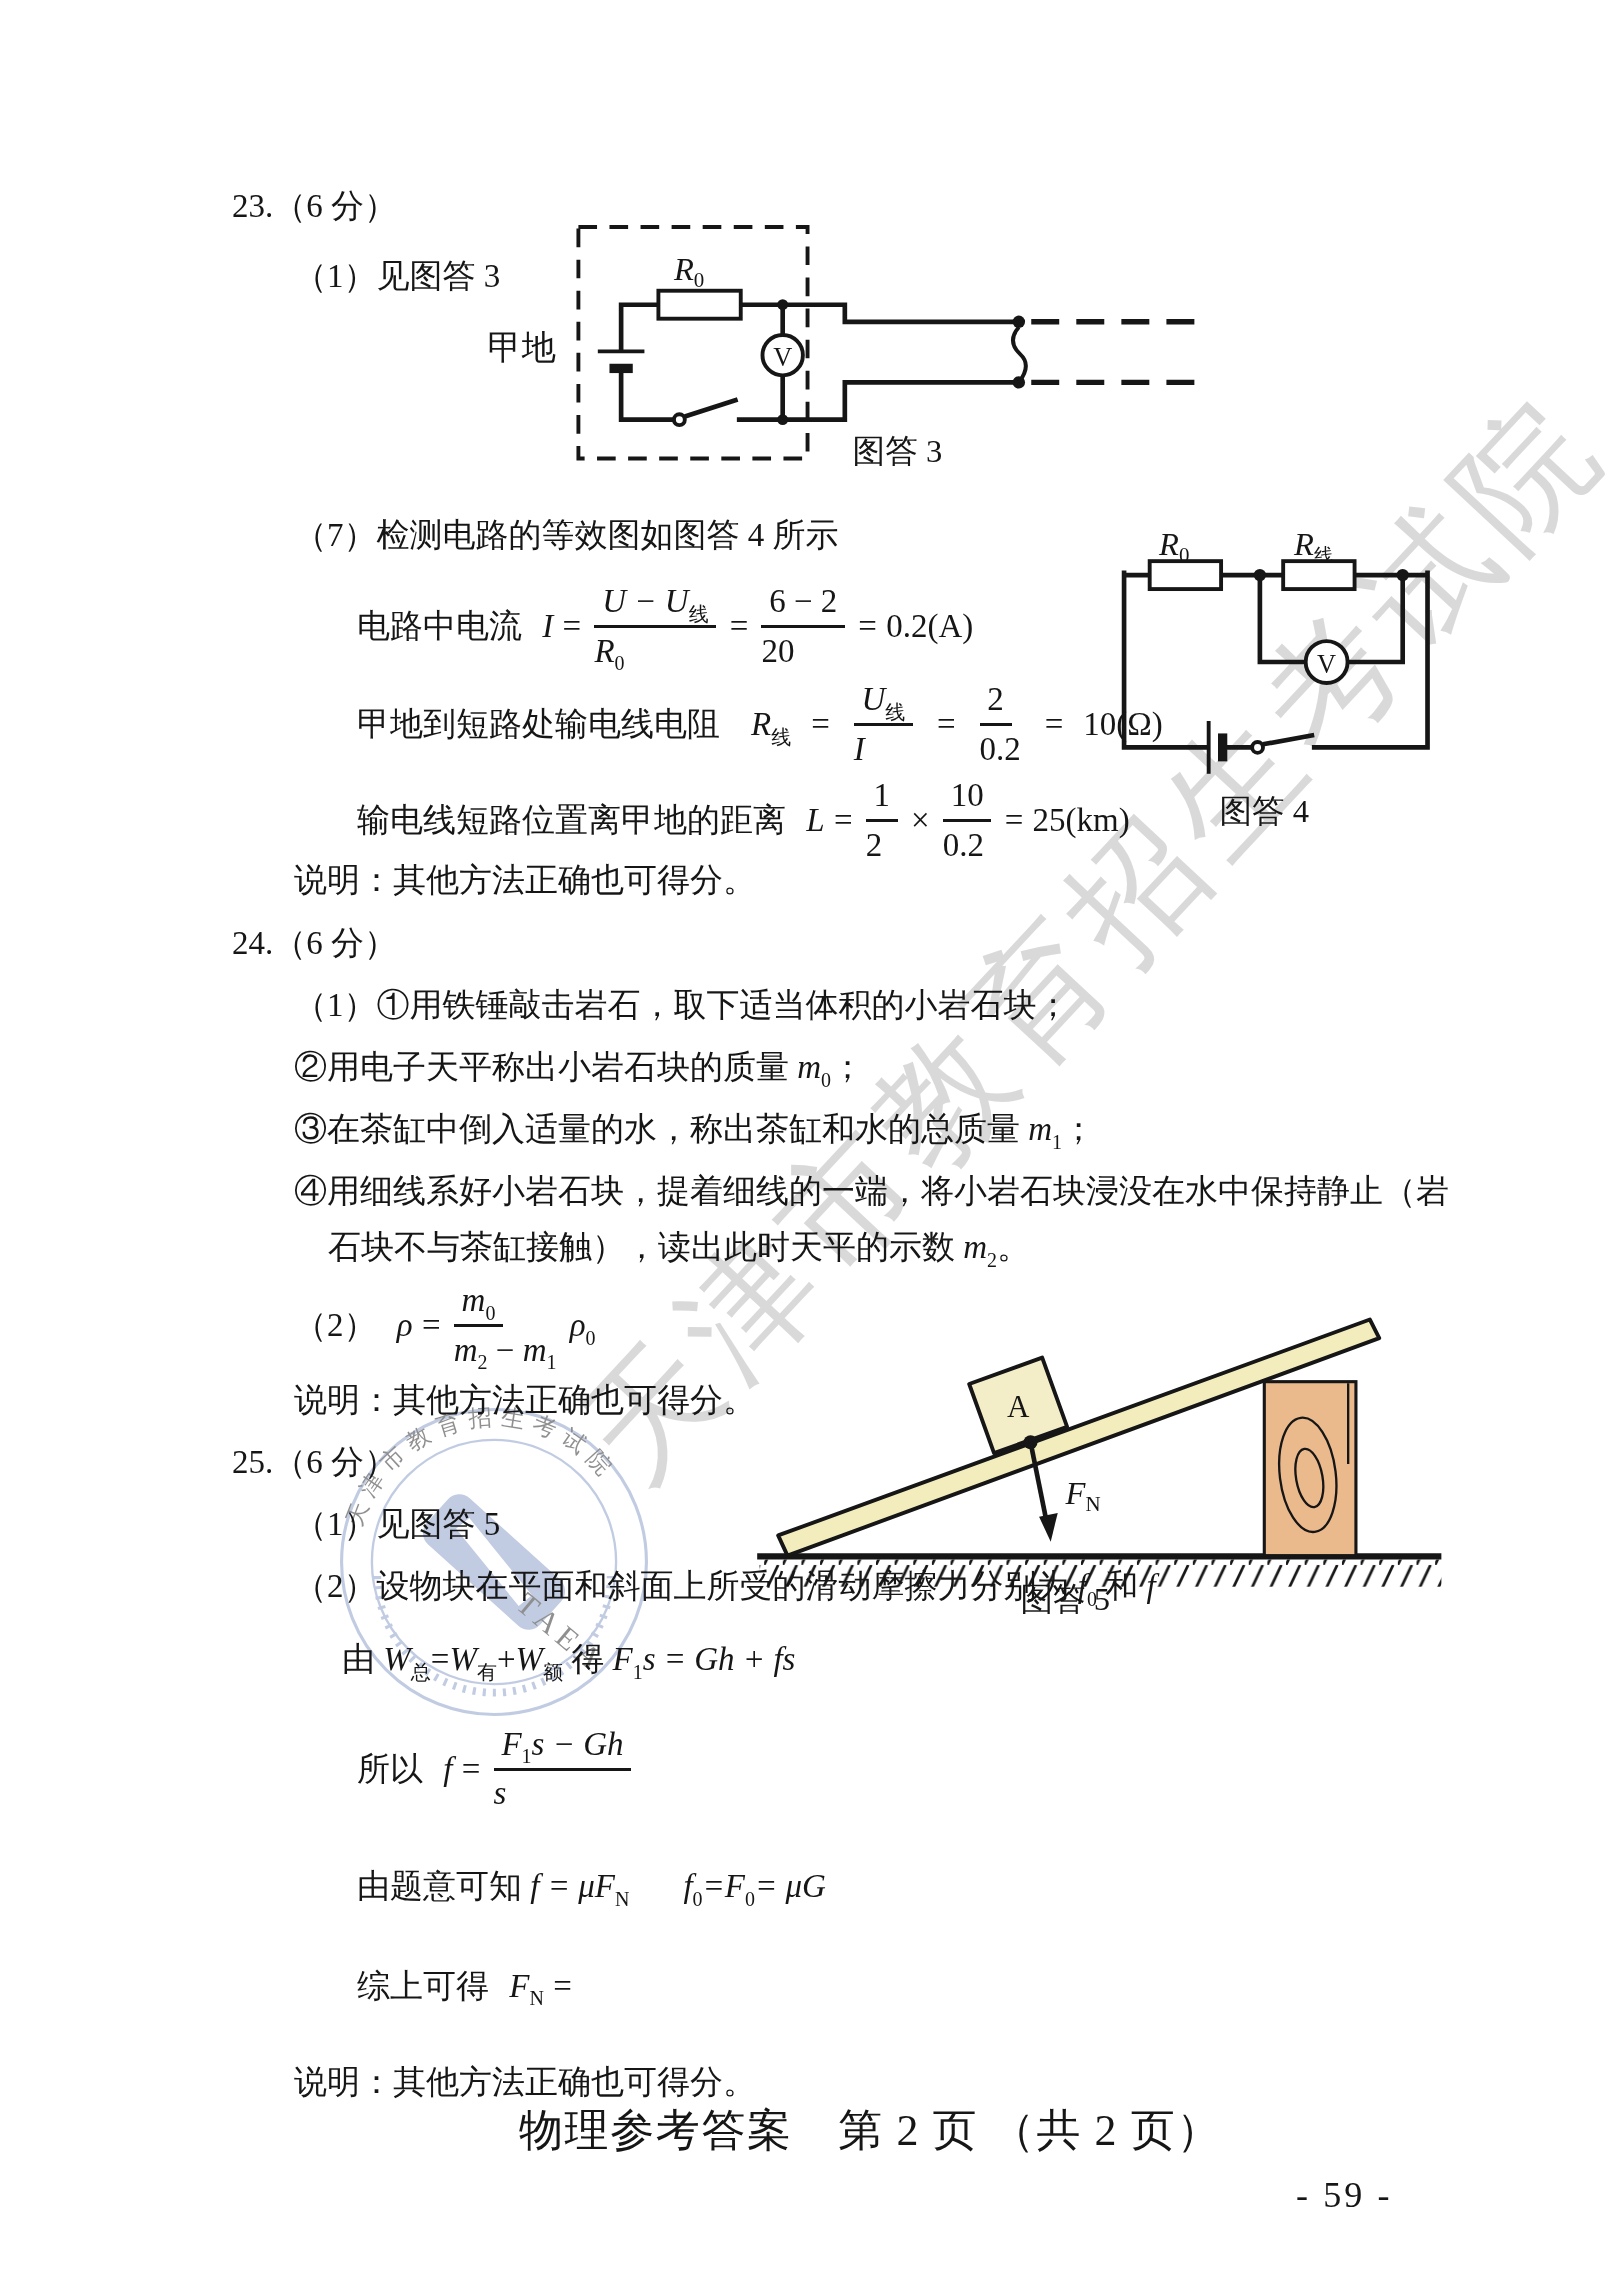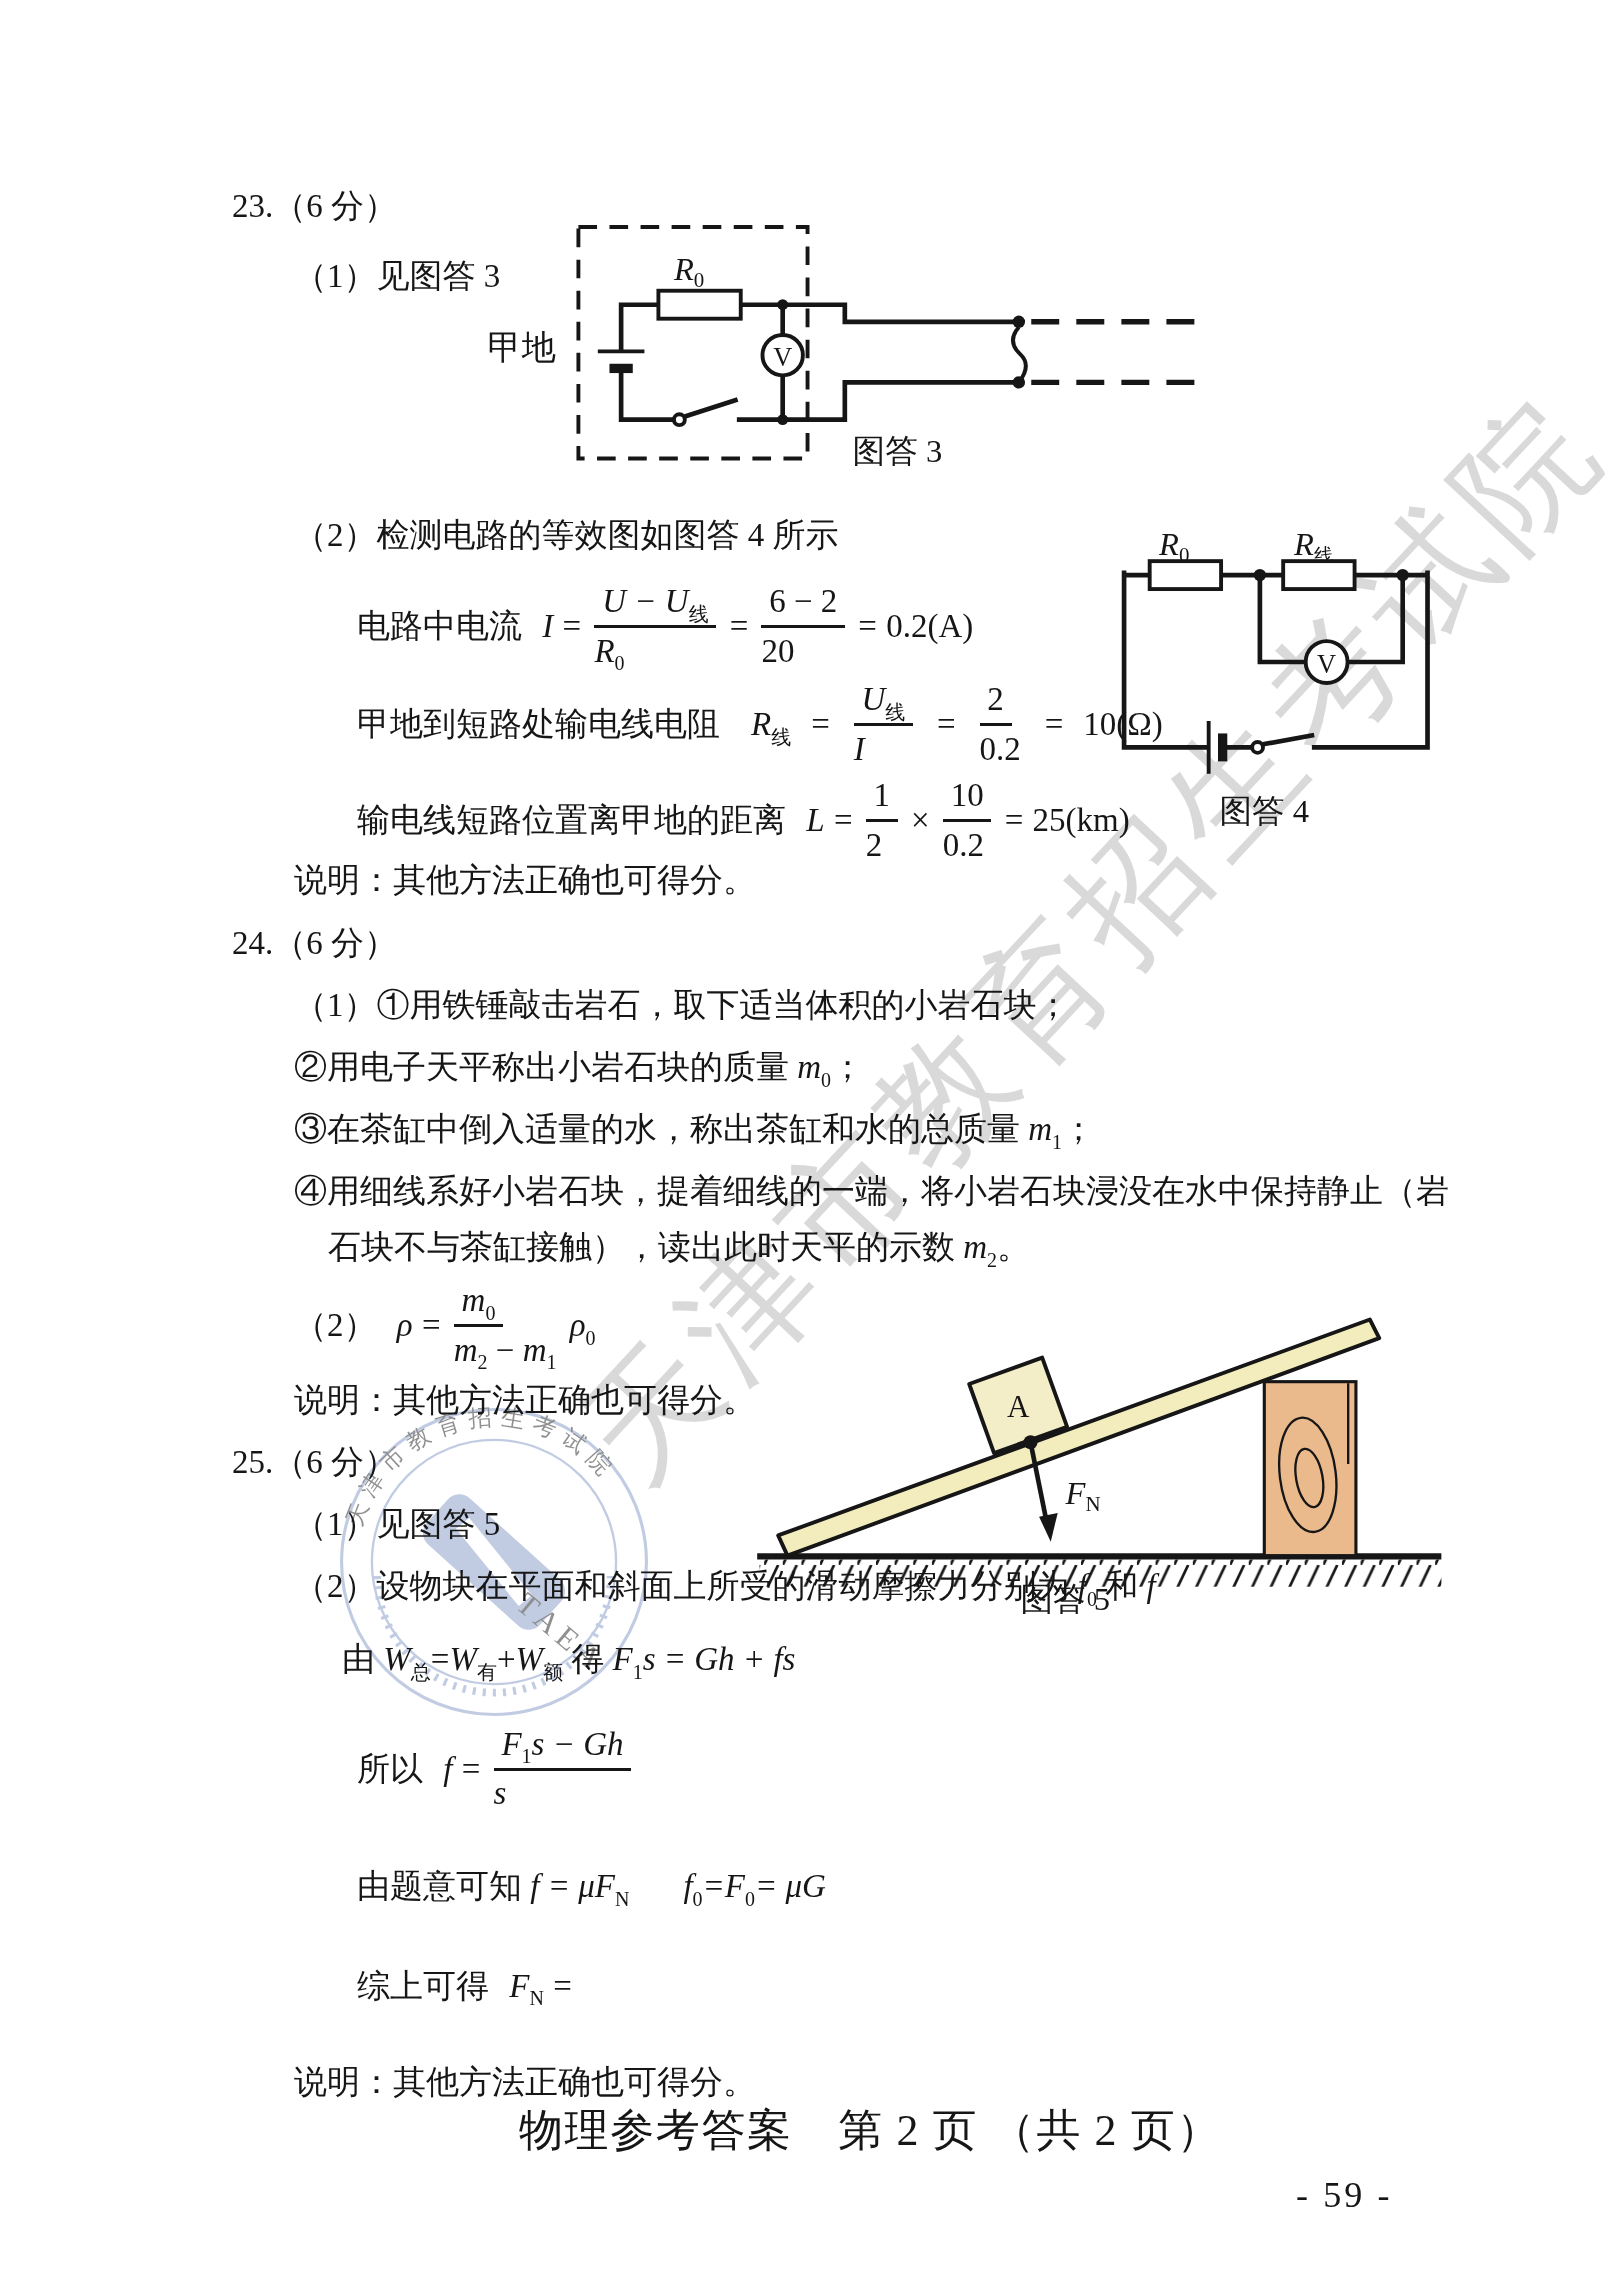--- a/index.html
+++ b/index.html
@@ -64,21 +64,21 @@
   <text x="1008" y="471" font-size="34" text-anchor="middle">V</text>
   <circle cx="1008" cy="392" r="7" fill="#161616"></circle>
   <circle cx="1008" cy="540" r="7" fill="#161616"></circle>
   <circle cx="1312" cy="414" r="8" fill="#161616"></circle>
   <circle cx="1312" cy="492" r="8" fill="#161616"></circle>
   <path d="M1312 421 q -16 18 2 35 q 15 14 -2 36" fill="none" stroke="#161616" stroke-width="5"></path>
   <path d="M1328 414 H1554 M1328 492 H1554" fill="none" stroke="#161616" stroke-width="7" stroke-dasharray="36 22"></path>
   <text x="1098" y="594" font-size="42">图答 3</text>
 </svg>
 
-<div class="abs z2 t" style="left:294px;top:514px;">（2）检测电路的等效图如图答 4 所示</div>
+<div class="abs z2 t" style="left:294px;top:514px;">（7）检测电路的等效图如图答 4 所示</div>
 
 <div class="abs z2 mathrow" style="left:357px;top:577px;height:99px;">
   <span class="lbl">电路中电流</span>
   <span class="it">I</span>
   <span>=</span>
   <span class="frac">
     <span class="num"><span class="it">U − U</span><span class="sub">线</span></span>
     <span class="den"><span class="it">R</span><span class="sub">0</span></span>
   </span>
   <span>=</span>

